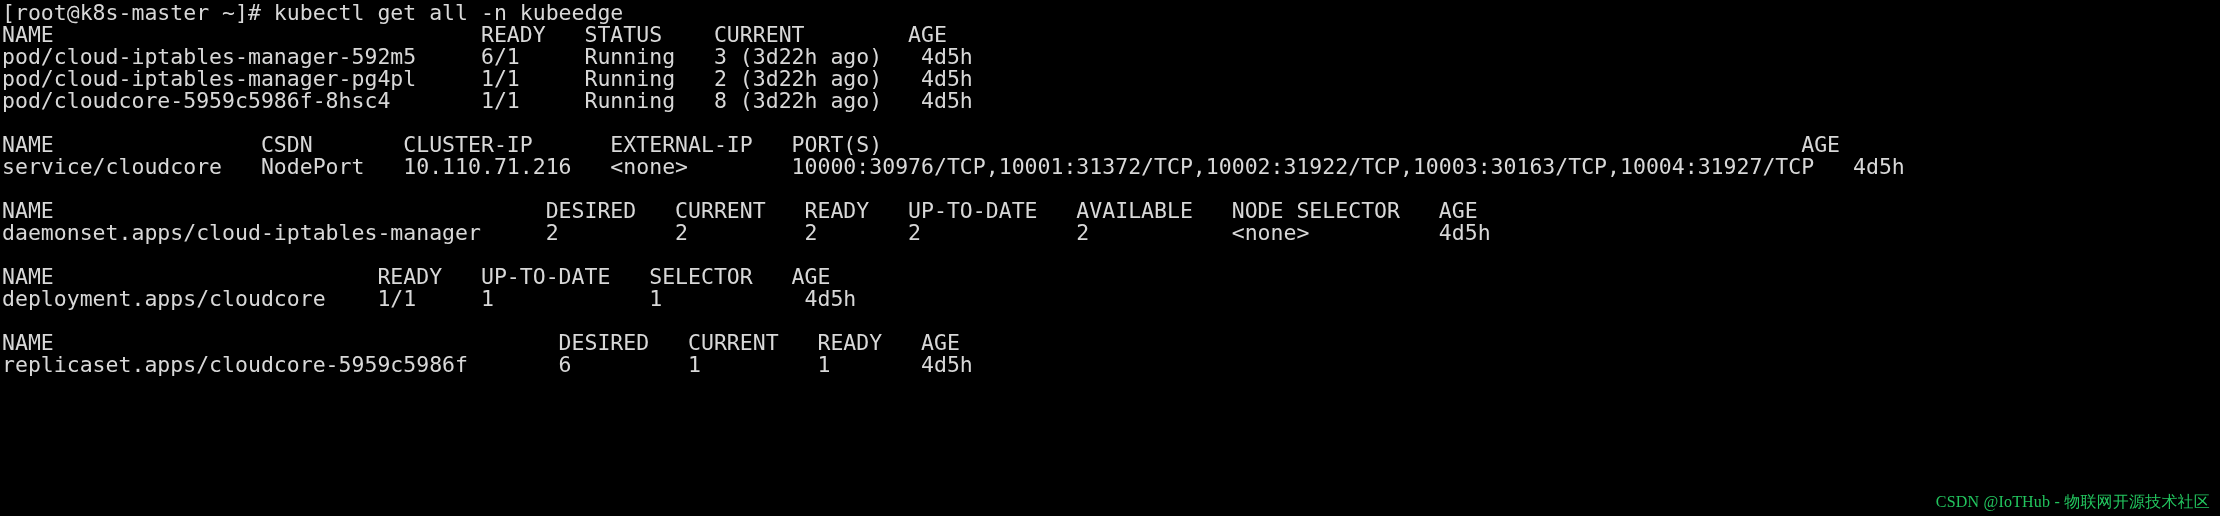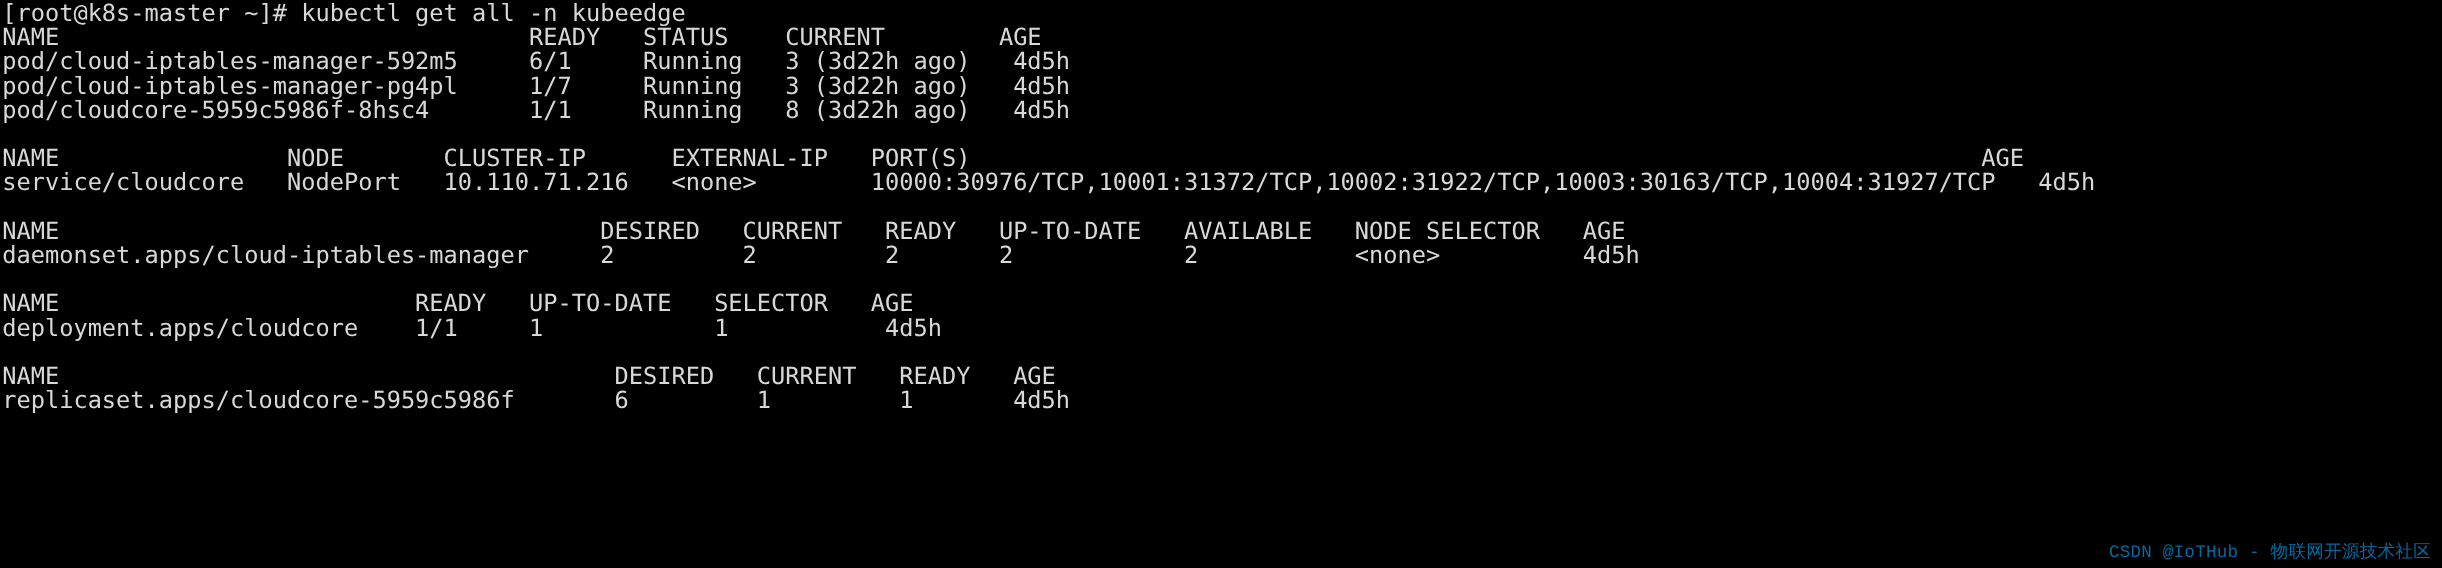--- a/index.html
+++ b/index.html
@@ -40,43 +40,43 @@
   .line.blank {
     color: transparent;
   }
   .prompt-line {
     color: #d8d8d8;
   }
   .watermark {
     position: absolute;
     right: 10px;
     bottom: 4px;
-    color: #0369a1;
-    font-family: Liberation Mono, monospace;
+    color: #22c55e;
+    font-family: Liberation Serif, serif;
     font-size: 16px;
     line-height: 20px;
     white-space: pre;
     letter-spacing: 0.2px;
   }
 </style>
 </head>
 <body>
 
 <div id="terminal">
 
   <div class="line prompt-line">[root@k8s-master ~]# kubectl get all -n kubeedge</div>
 
   <div class="line">NAME                                 READY   STATUS    CURRENT        AGE</div>
   <div class="line">pod/cloud-iptables-manager-592m5     6/1     Running   3 (3d22h ago)   4d5h</div>
-  <div class="line">pod/cloud-iptables-manager-pg4pl     1/7     Running   3 (3d22h ago)   4d5h</div>
+  <div class="line">pod/cloud-iptables-manager-pg4pl     1/1     Running   2 (3d22h ago)   4d5h</div>
   <div class="line">pod/cloudcore-5959c5986f-8hsc4       1/1     Running   8 (3d22h ago)   4d5h</div>
 
   <div class="line blank"></div>
 
-  <div class="line">NAME                NODE       CLUSTER-IP      EXTERNAL-IP   PORT(S)                                                                       AGE</div>
+  <div class="line">NAME                CSDN       CLUSTER-IP      EXTERNAL-IP   PORT(S)                                                                       AGE</div>
   <div class="line">service/cloudcore   NodePort   10.110.71.216   &lt;none&gt;        10000:30976/TCP,10001:31372/TCP,10002:31922/TCP,10003:30163/TCP,10004:31927/TCP   4d5h</div>
 
   <div class="line blank"></div>
 
   <div class="line">NAME                                      DESIRED   CURRENT   READY   UP-TO-DATE   AVAILABLE   NODE SELECTOR   AGE</div>
   <div class="line">daemonset.apps/cloud-iptables-manager     2         2         2       2            2           &lt;none&gt;          4d5h</div>
 
   <div class="line blank"></div>
 
   <div class="line">NAME                         READY   UP-TO-DATE   SELECTOR   AGE</div>

